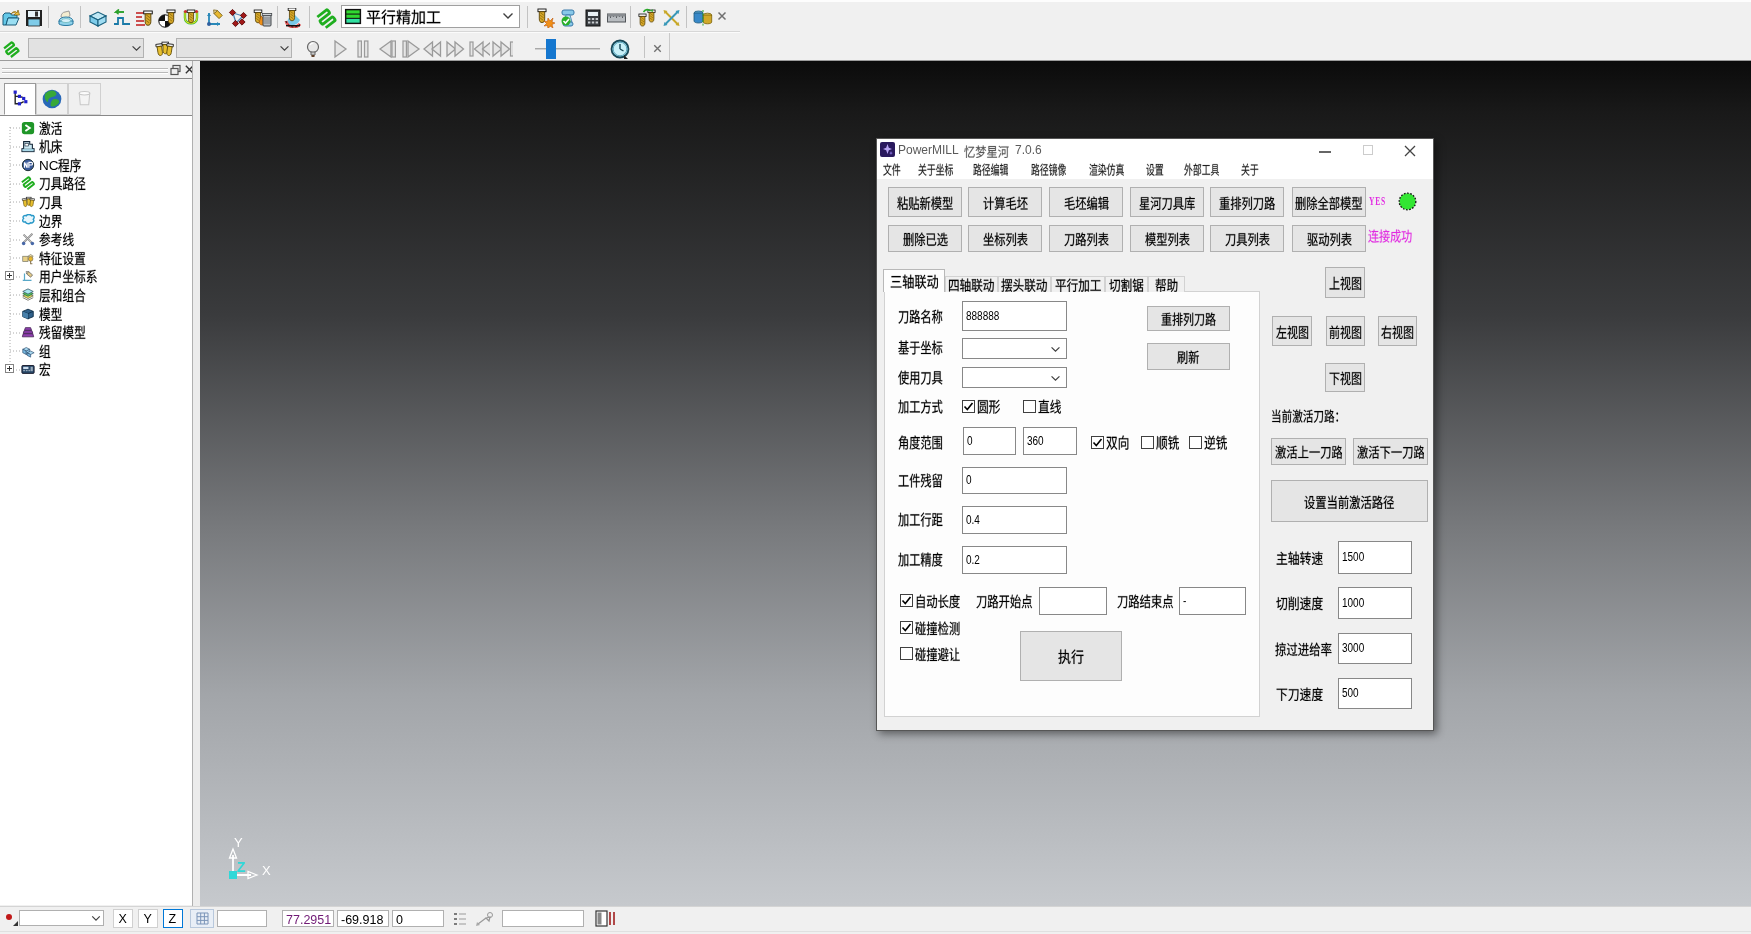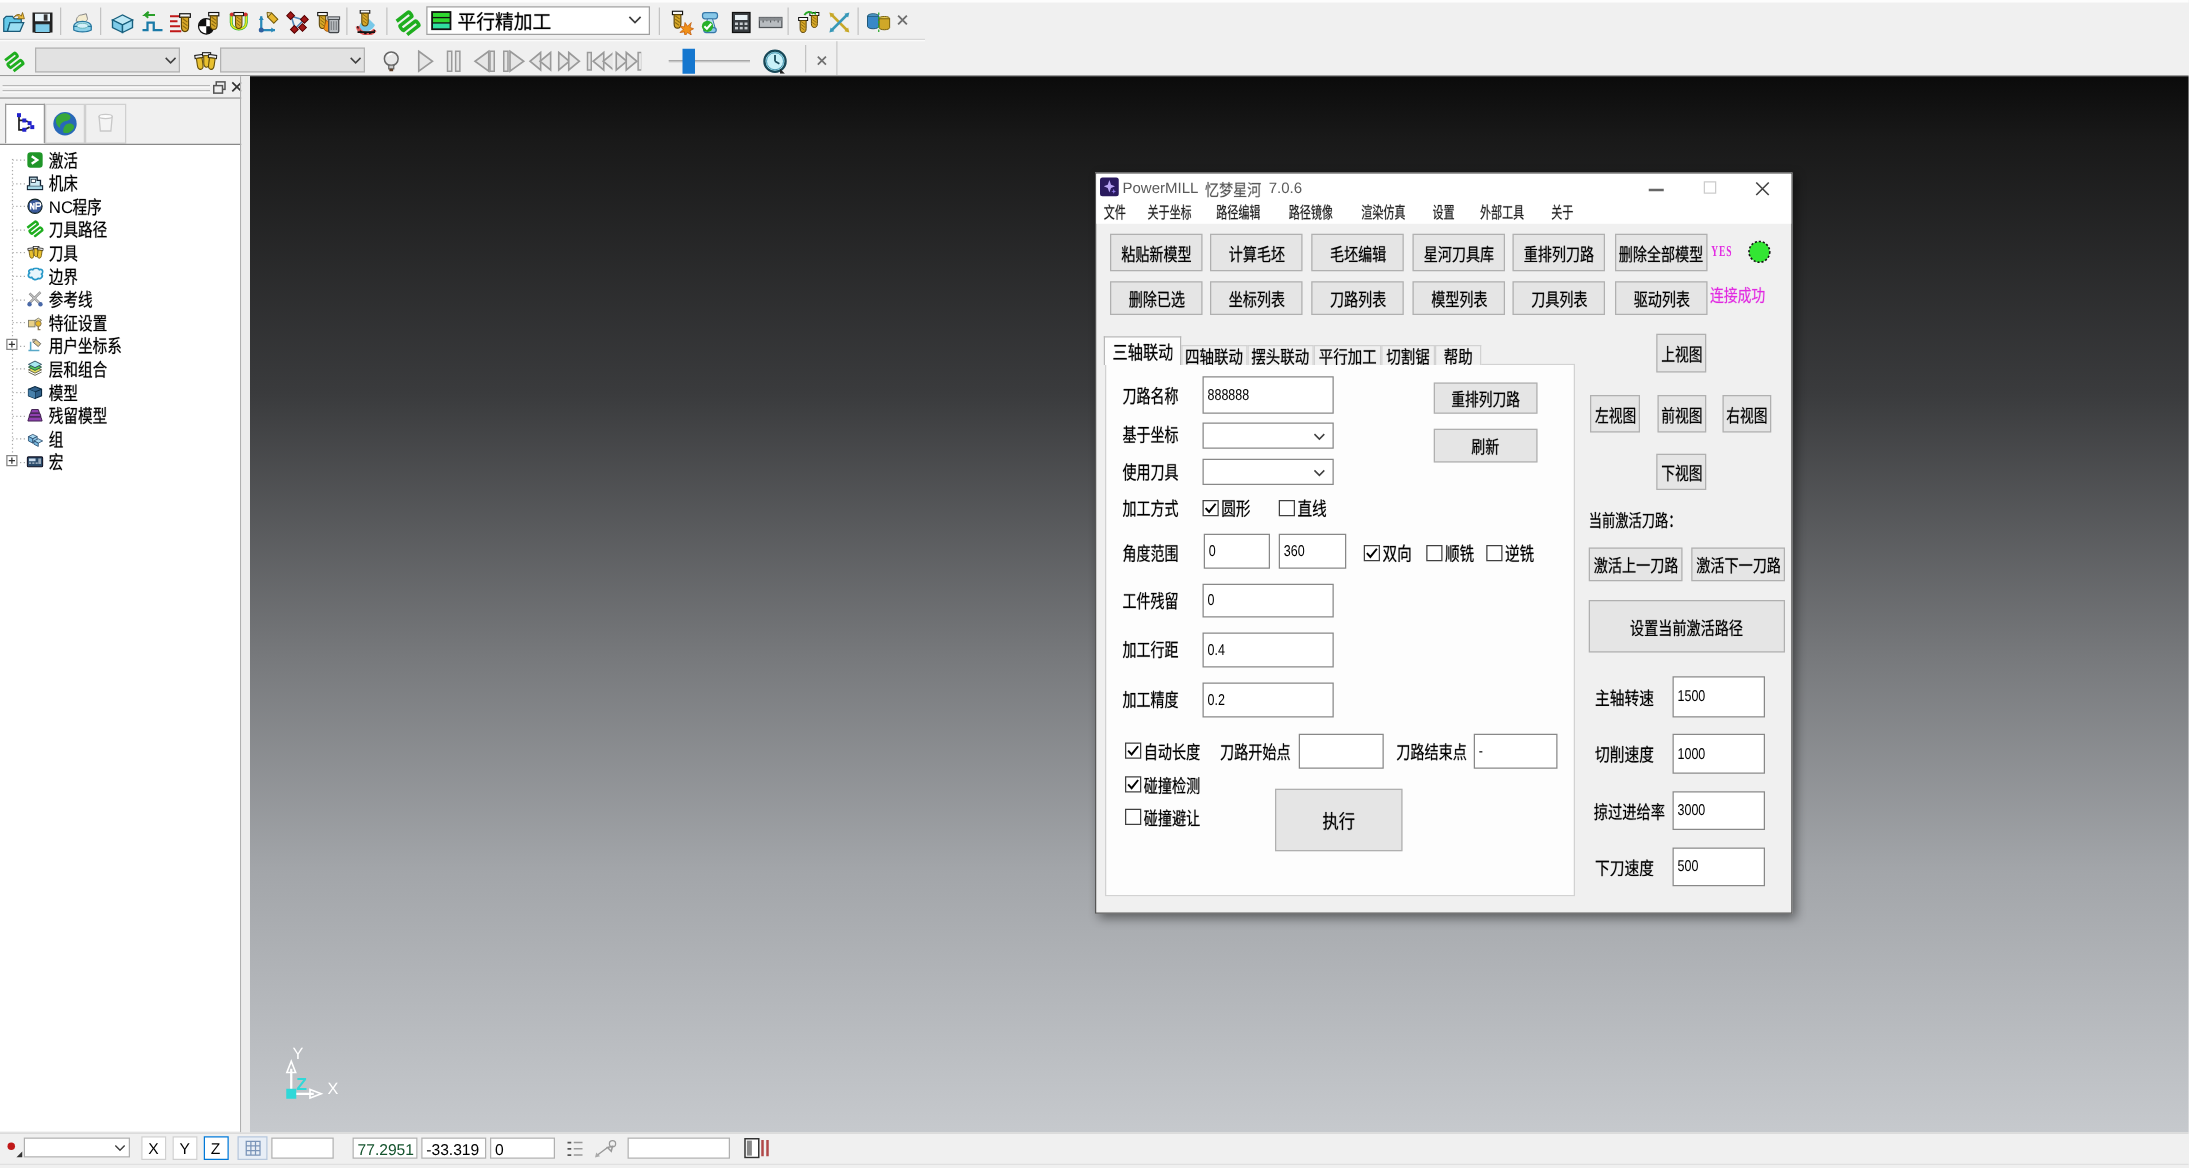--- a/index.html
+++ b/index.html
@@ -1155,23 +1155,23 @@
 <div style="position:absolute;left:138px;top:909px;width:20px;height:19px;background:#fff;border:1px solid #d0d0d0"></div>
 <div style="position:absolute;left:143.5px;top:913px;font-size:12.5px;color:#000;line-height:1;white-space:pre;">Y</div>
 <div style="position:absolute;left:163px;top:909px;width:20px;height:19px;background:#fff;border:1px solid #0078d7"></div>
 <div style="position:absolute;left:168.5px;top:913px;font-size:12.5px;color:#000;line-height:1;white-space:pre;">Z</div>
 <div style="position:absolute;left:190px;top:909px;width:24px;height:19px;background:#e8eef6;border:1px solid #b8c8dc"></div>
 <svg style="position:absolute;left:196px;top:912px" width="13" height="13" viewBox="0 0 13 13">
     <path d="M1 1h11v11H1zM1 4.7h11M1 8.4h11M4.7 1v11M8.4 1v11" stroke="#7a94b8" stroke-width="1" fill="none"></path>
   </svg>
 <div style="position:absolute;left:217px;top:910px;width:50px;height:17px;background:#fff;border:1px solid #b0b0b0"></div>
 <div style="position:absolute;left:282px;top:910px;width:52px;height:17px;background:#fff;border:1px solid #b0b0b0"></div>
-<div style="position:absolute;left:286px;top:913.5px;font-size:12.5px;color:#14532d;line-height:1;white-space:pre;">77.2951</div>
+<div style="position:absolute;left:286px;top:913.5px;font-size:12.5px;color:#701a75;line-height:1;white-space:pre;">77.2951</div>
 <div style="position:absolute;left:337px;top:910px;width:52px;height:17px;background:#fff;border:1px solid #b0b0b0"></div>
-<div style="position:absolute;left:341px;top:913.5px;font-size:12.5px;color:#000;line-height:1;white-space:pre;">-33.319</div>
+<div style="position:absolute;left:341px;top:913.5px;font-size:12.5px;color:#000;line-height:1;white-space:pre;">-69.918</div>
 <div style="position:absolute;left:392px;top:910px;width:52px;height:17px;background:#fff;border:1px solid #b0b0b0"></div>
 <div style="position:absolute;left:396px;top:913.5px;font-size:12.5px;color:#000;line-height:1;white-space:pre;">0</div>
 <svg style="position:absolute;left:452px;top:911px" width="16" height="16" viewBox="0 0 16 16">
     <path d="M2 3h3M2 8h3M2 13h3" stroke="#555" stroke-width="1.4"></path>
     <path d="M7 3h7M7 8h7M7 13h7" stroke="#999" stroke-width="1.2"></path>
   </svg>
 <svg style="position:absolute;left:475px;top:911px" width="20" height="17" viewBox="0 0 20 17">
     <path d="M3 13l8-6M11 7l4-1-1 4z" stroke="#999" stroke-width="1.2" fill="none"></path>
     <circle cx="15" cy="4" r="2.5" fill="none" stroke="#999"></circle>
     <path d="M2 11l3 3-4 1z" fill="#aaa"></path>

